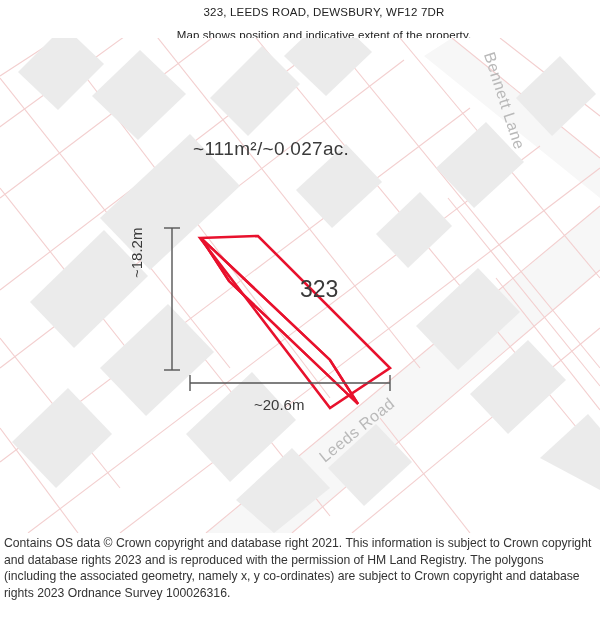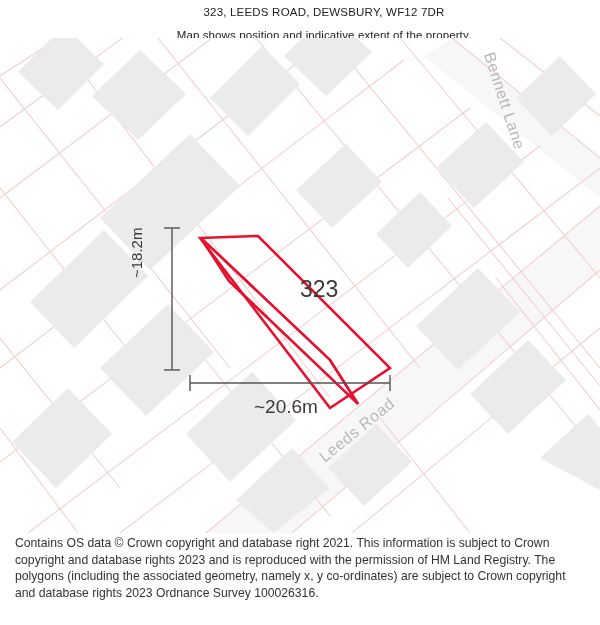--- a/index.html
+++ b/index.html
@@ -68,21 +68,21 @@
     position: absolute;
     left: 300px;
     top: 238px;
     font-size: 23px;
     color: #3a3a3a;
   }
   .dim-horizontal {
     position: absolute;
     left: 254px;
     top: 358px;
-    font-size: 19px;
+    font-size: 15px;
     color: #3a3a3a;
     white-space: nowrap;
   }
   .dim-vertical {
     position: absolute;
     left: 128px;
     top: 240px;
     font-size: 15px;
     color: #3a3a3a;
     white-space: nowrap;
@@ -109,21 +109,21 @@
     transform: rotate(72deg);
     transform-origin: left top;
   }
 
   
   .footer {
     position: absolute;
     left: 0;
     top: 535px;
     width: 600px;
-    padding: 0 15px;
+    padding: 0 4px;
     box-sizing: border-box;
     font-size: 12.2px;
     line-height: 16.5px;
     color: #333333;
   }
 </style>
 </head>
 <body>
 
 <div class="header">
@@ -205,20 +205,21 @@
       <line x1="172" y1="190" x2="172" y2="332"></line>
       <line x1="164" y1="190" x2="180" y2="190"></line>
       <line x1="164" y1="332" x2="180" y2="332"></line>
 
       <line x1="190" y1="345" x2="390" y2="345"></line>
       <line x1="190" y1="337" x2="190" y2="353"></line>
       <line x1="390" y1="337" x2="390" y2="353"></line>
     </g>
   </svg>
 
+  <div class="area-label">~111m²/~0.027ac.</div>
   <div class="plot-number">323</div>
   <div class="dim-horizontal">~20.6m</div>
   <div class="dim-vertical">~18.2m</div>
 
   <div class="road-label road-leeds">Leeds Road</div>
   <div class="road-label road-bennett">Bennett Lane</div>
 </div>
 
 <div class="footer">Contains OS data © Crown copyright and database right 2021. This information is subject to Crown copyright and database rights 2023 and is reproduced with the permission of HM Land Registry. The polygons (including the associated geometry, namely x, y co-ordinates) are subject to Crown copyright and database rights 2023 Ordnance Survey 100026316.</div>
 

